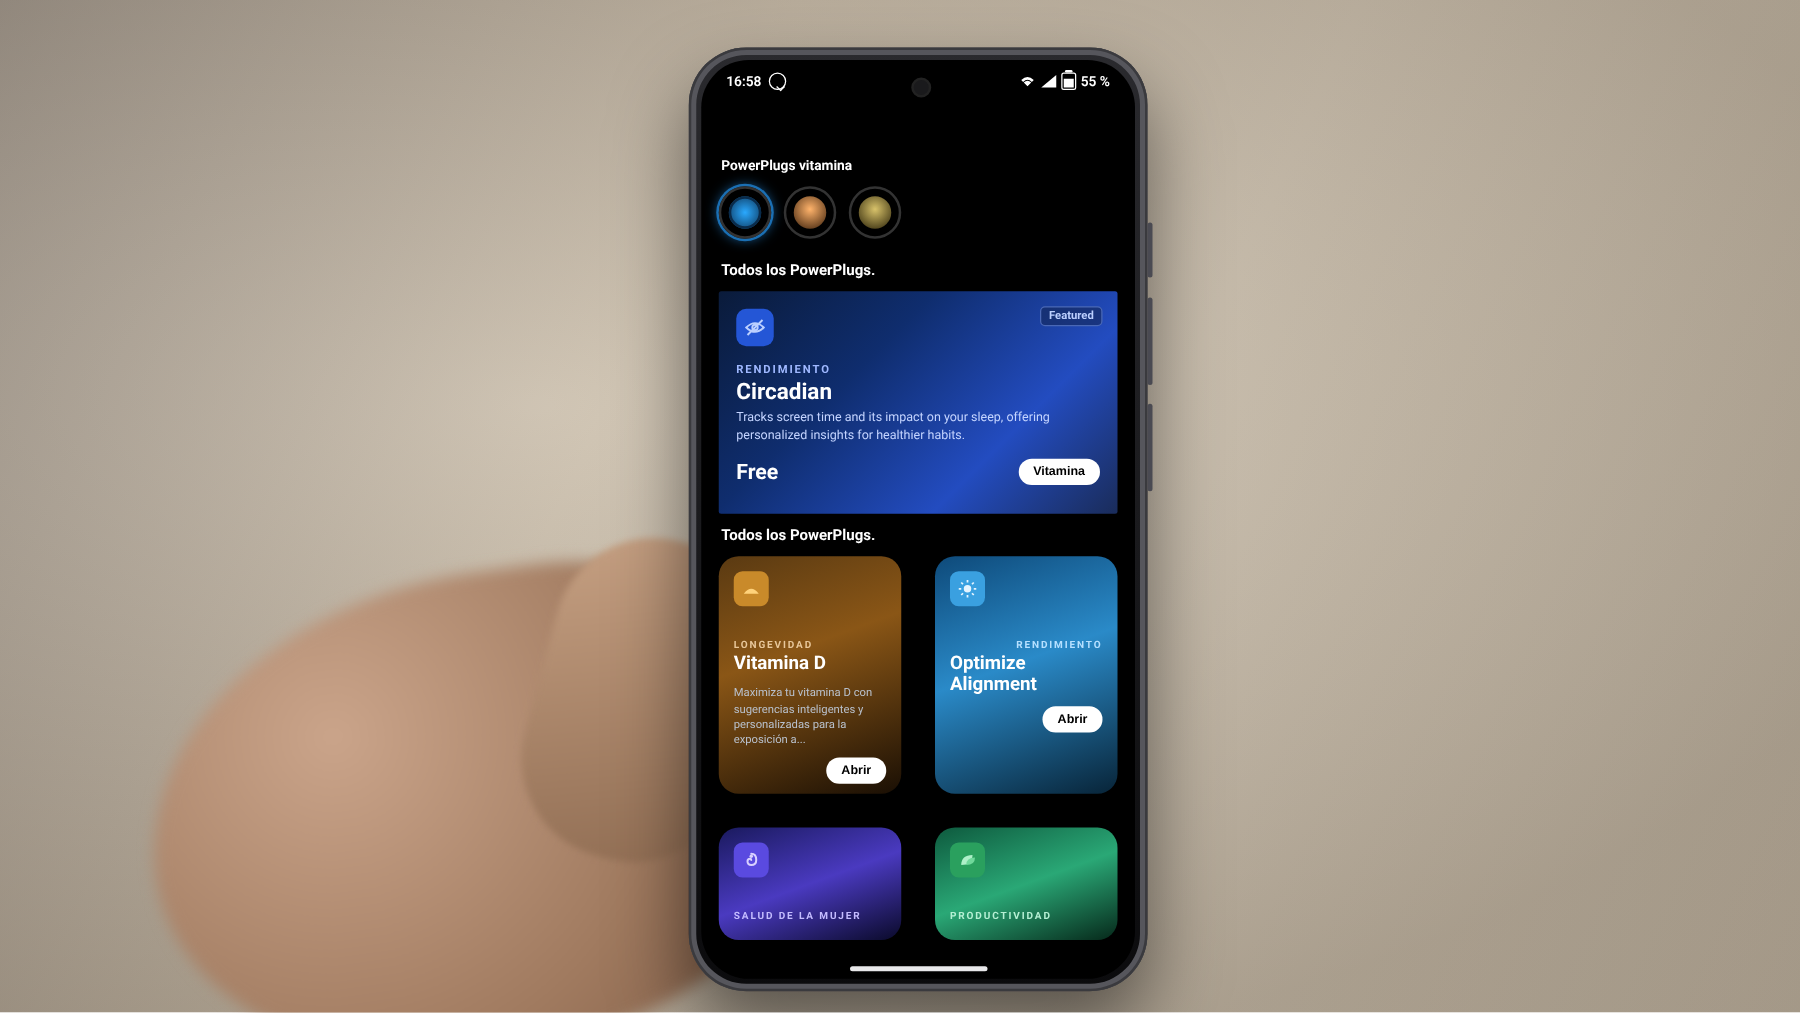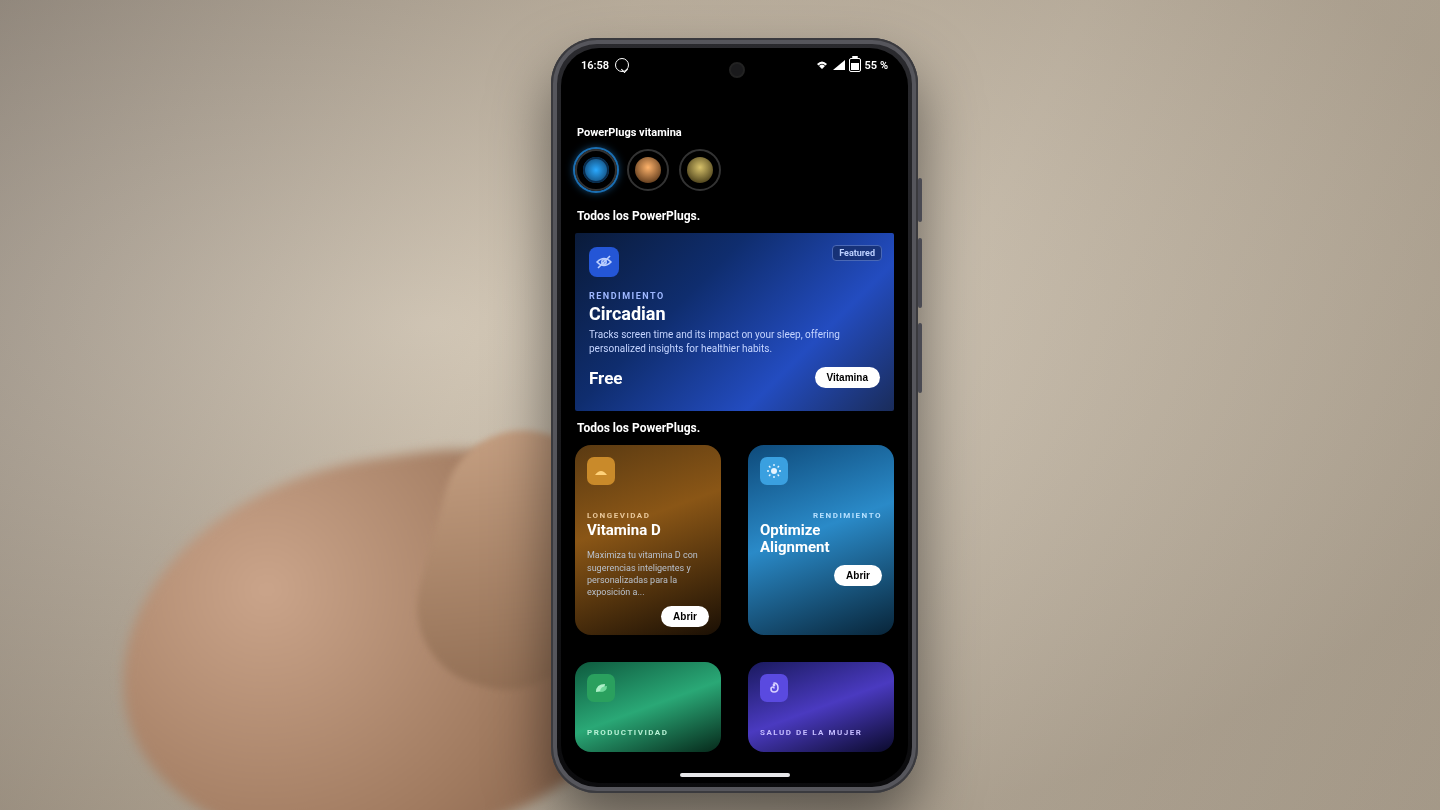--- a/index.html
+++ b/index.html
@@ -173,38 +173,38 @@
                     <line x1="3" y1="13" x2="4.4" y2="11.6"></line>
                     <line x1="11.6" y1="4.4" x2="13" y2="3"></line>
                   </g>
                 </svg>
             </div>
             <div class="kicker">RENDIMIENTO</div>
             <div class="card-title">Optimize Alignment</div>
             <button class="pill-btn">Abrir</button>
           </div>
 
+          <div class="mini-card c-purple partial">
+            <div class="card-icon">
+              <svg width="16" height="16" viewBox="0 0 16 16">
+                  <path d="M8 3 Q12 3 12 8 Q12 12 8 12 Q5 12 5 9 Q5 7 7 7 Q8 7 8 8" fill="none" stroke="#d8d0ff" stroke-width="1.6" stroke-linecap="round"></path>
+                  <circle cx="8" cy="5" r="1.4" fill="#d8d0ff"></circle>
+                </svg>
+            </div>
+            <div class="kicker">SALUD DE LA MUJER</div>
+          </div>
+
           <div class="mini-card c-green partial">
             <div class="card-icon">
               <svg width="16" height="16" viewBox="0 0 16 16">
                   <path d="M3 12 Q3 4 12 4 Q12 12 3 12 Z" fill="#aef0c8"></path>
                   <path d="M7 12 Q7 6 14 6 Q14 12 7 12 Z" fill="#6fd89a"></path>
                 </svg>
             </div>
             <div class="kicker">PRODUCTIVIDAD</div>
-          </div>
-
-          <div class="mini-card c-purple partial">
-            <div class="card-icon">
-              <svg width="16" height="16" viewBox="0 0 16 16">
-                  <path d="M8 3 Q12 3 12 8 Q12 12 8 12 Q5 12 5 9 Q5 7 7 7 Q8 7 8 8" fill="none" stroke="#d8d0ff" stroke-width="1.6" stroke-linecap="round"></path>
-                  <circle cx="8" cy="5" r="1.4" fill="#d8d0ff"></circle>
-                </svg>
-            </div>
-            <div class="kicker">SALUD DE LA MUJER</div>
           </div>
 
         </div>
       </div>
 
       <div class="home-ind"></div>
     </div>
   </div>
 </div>
 

